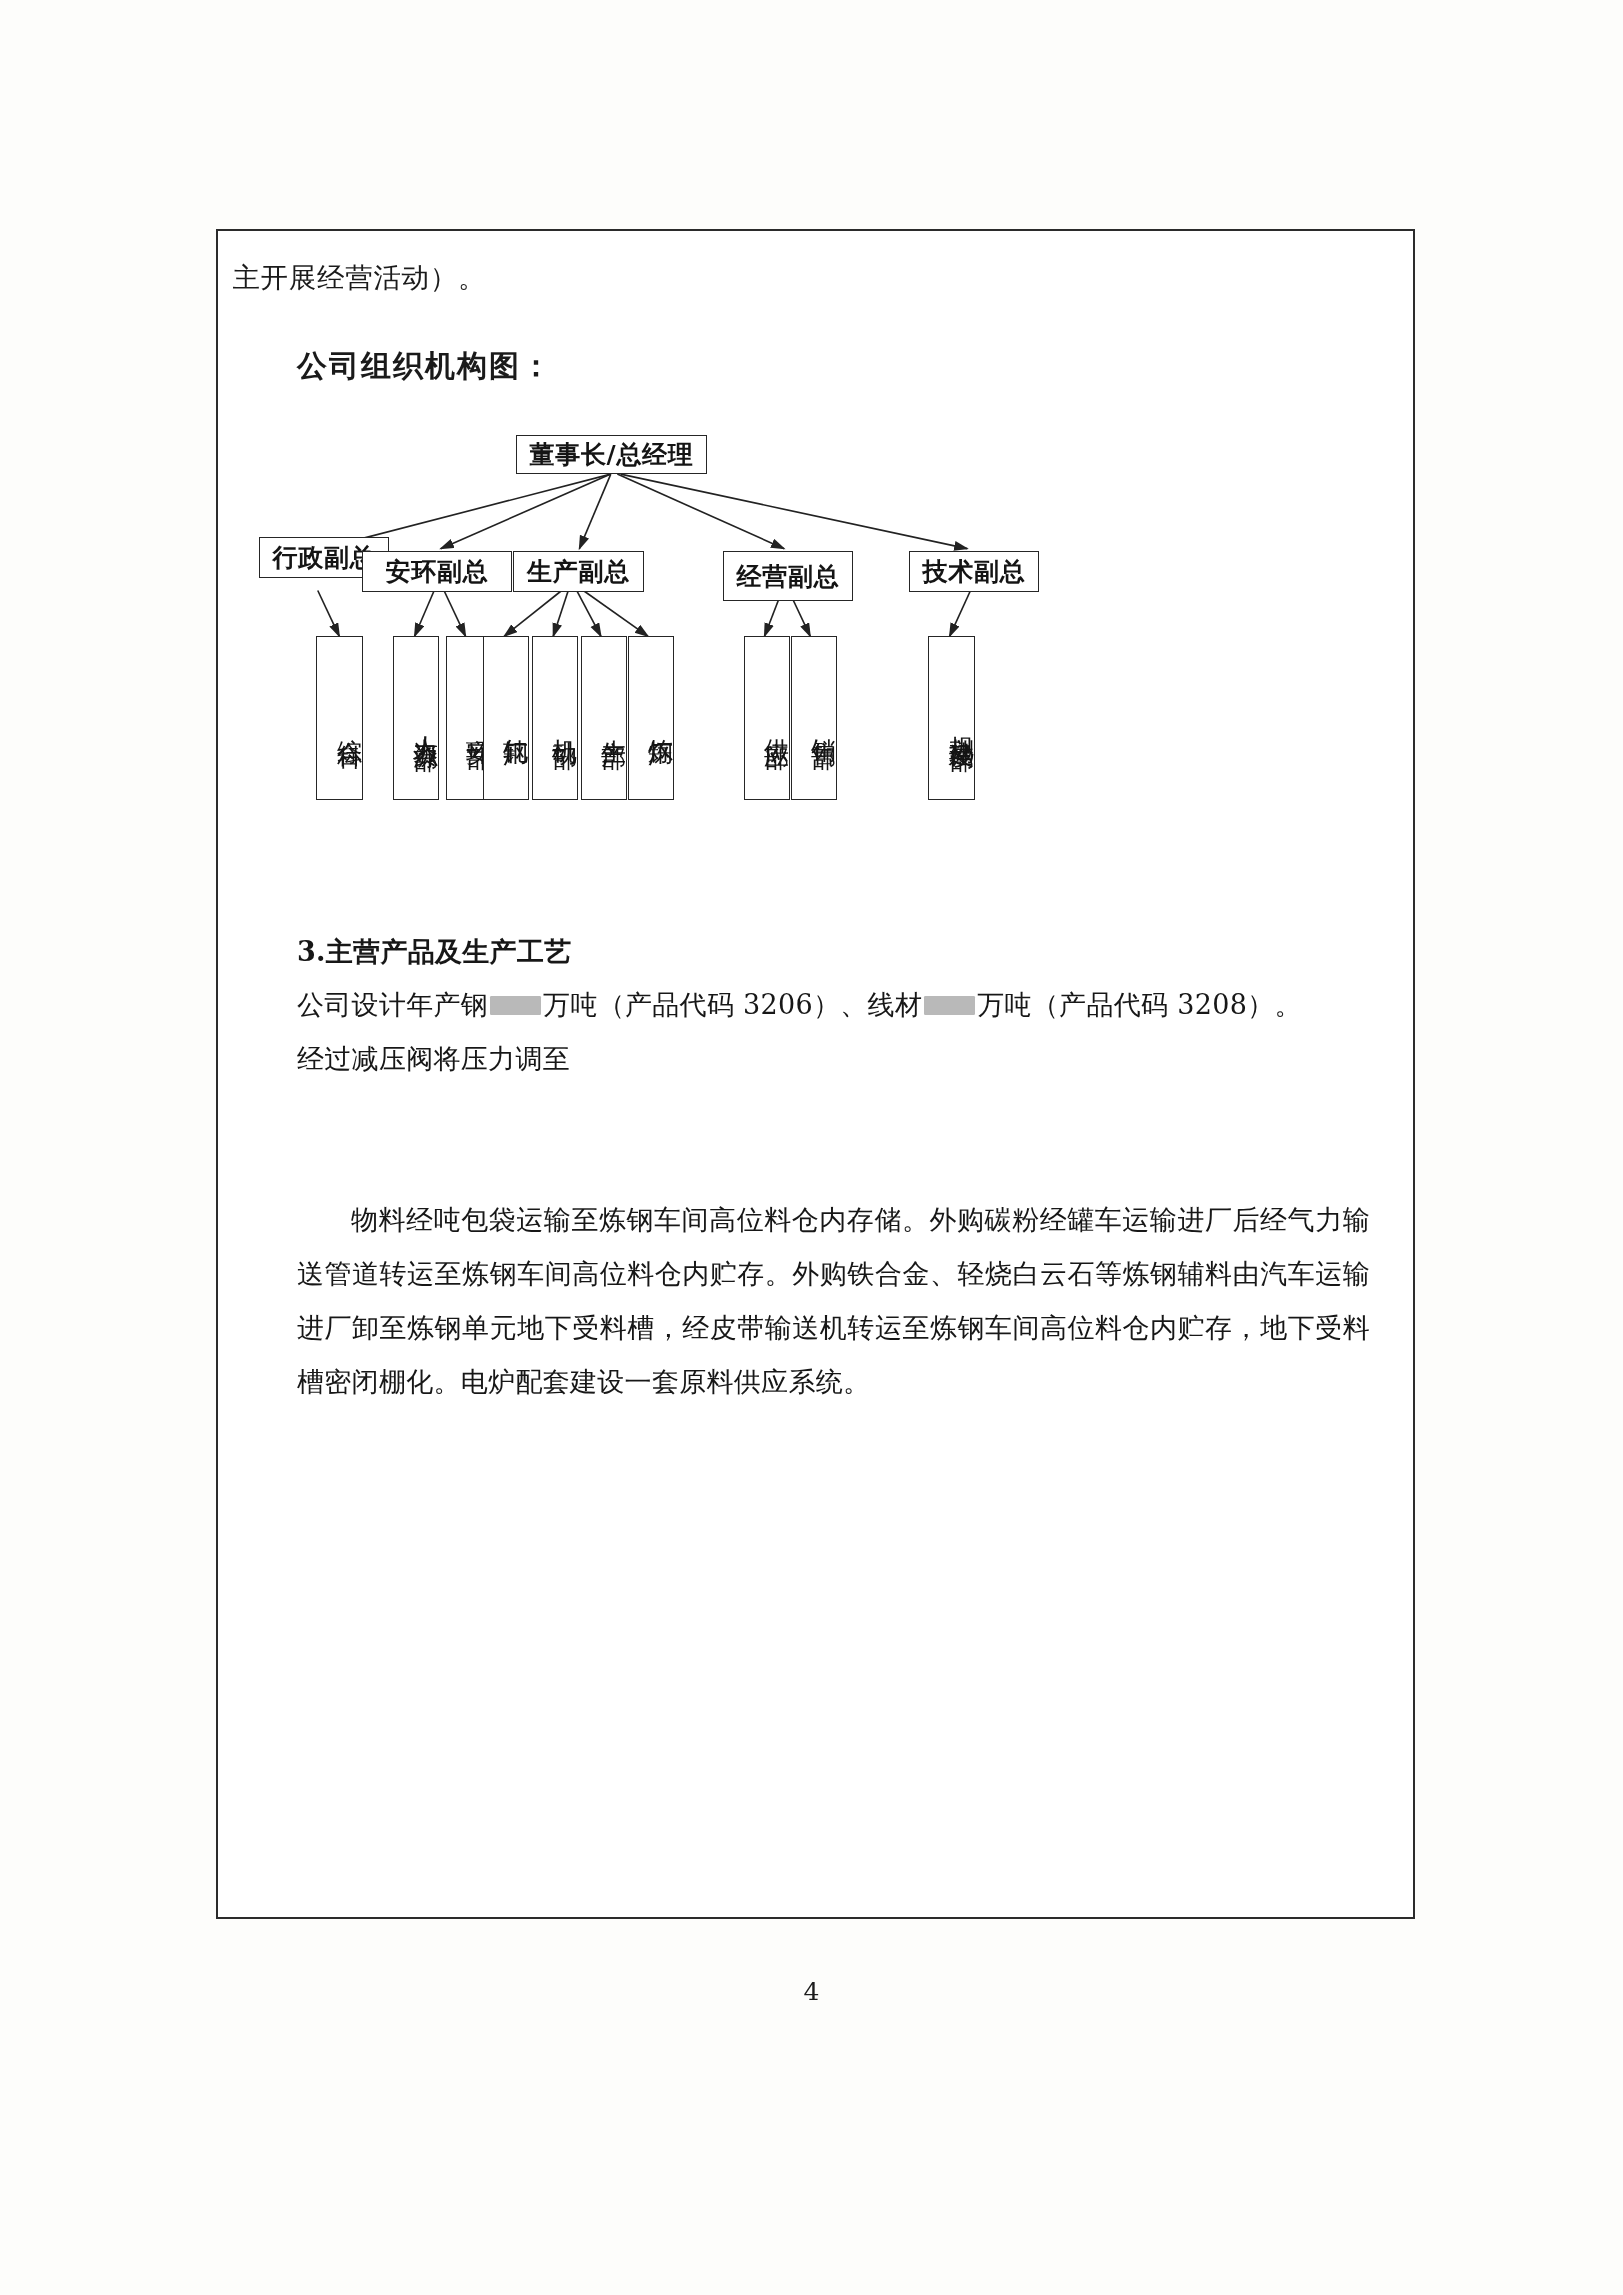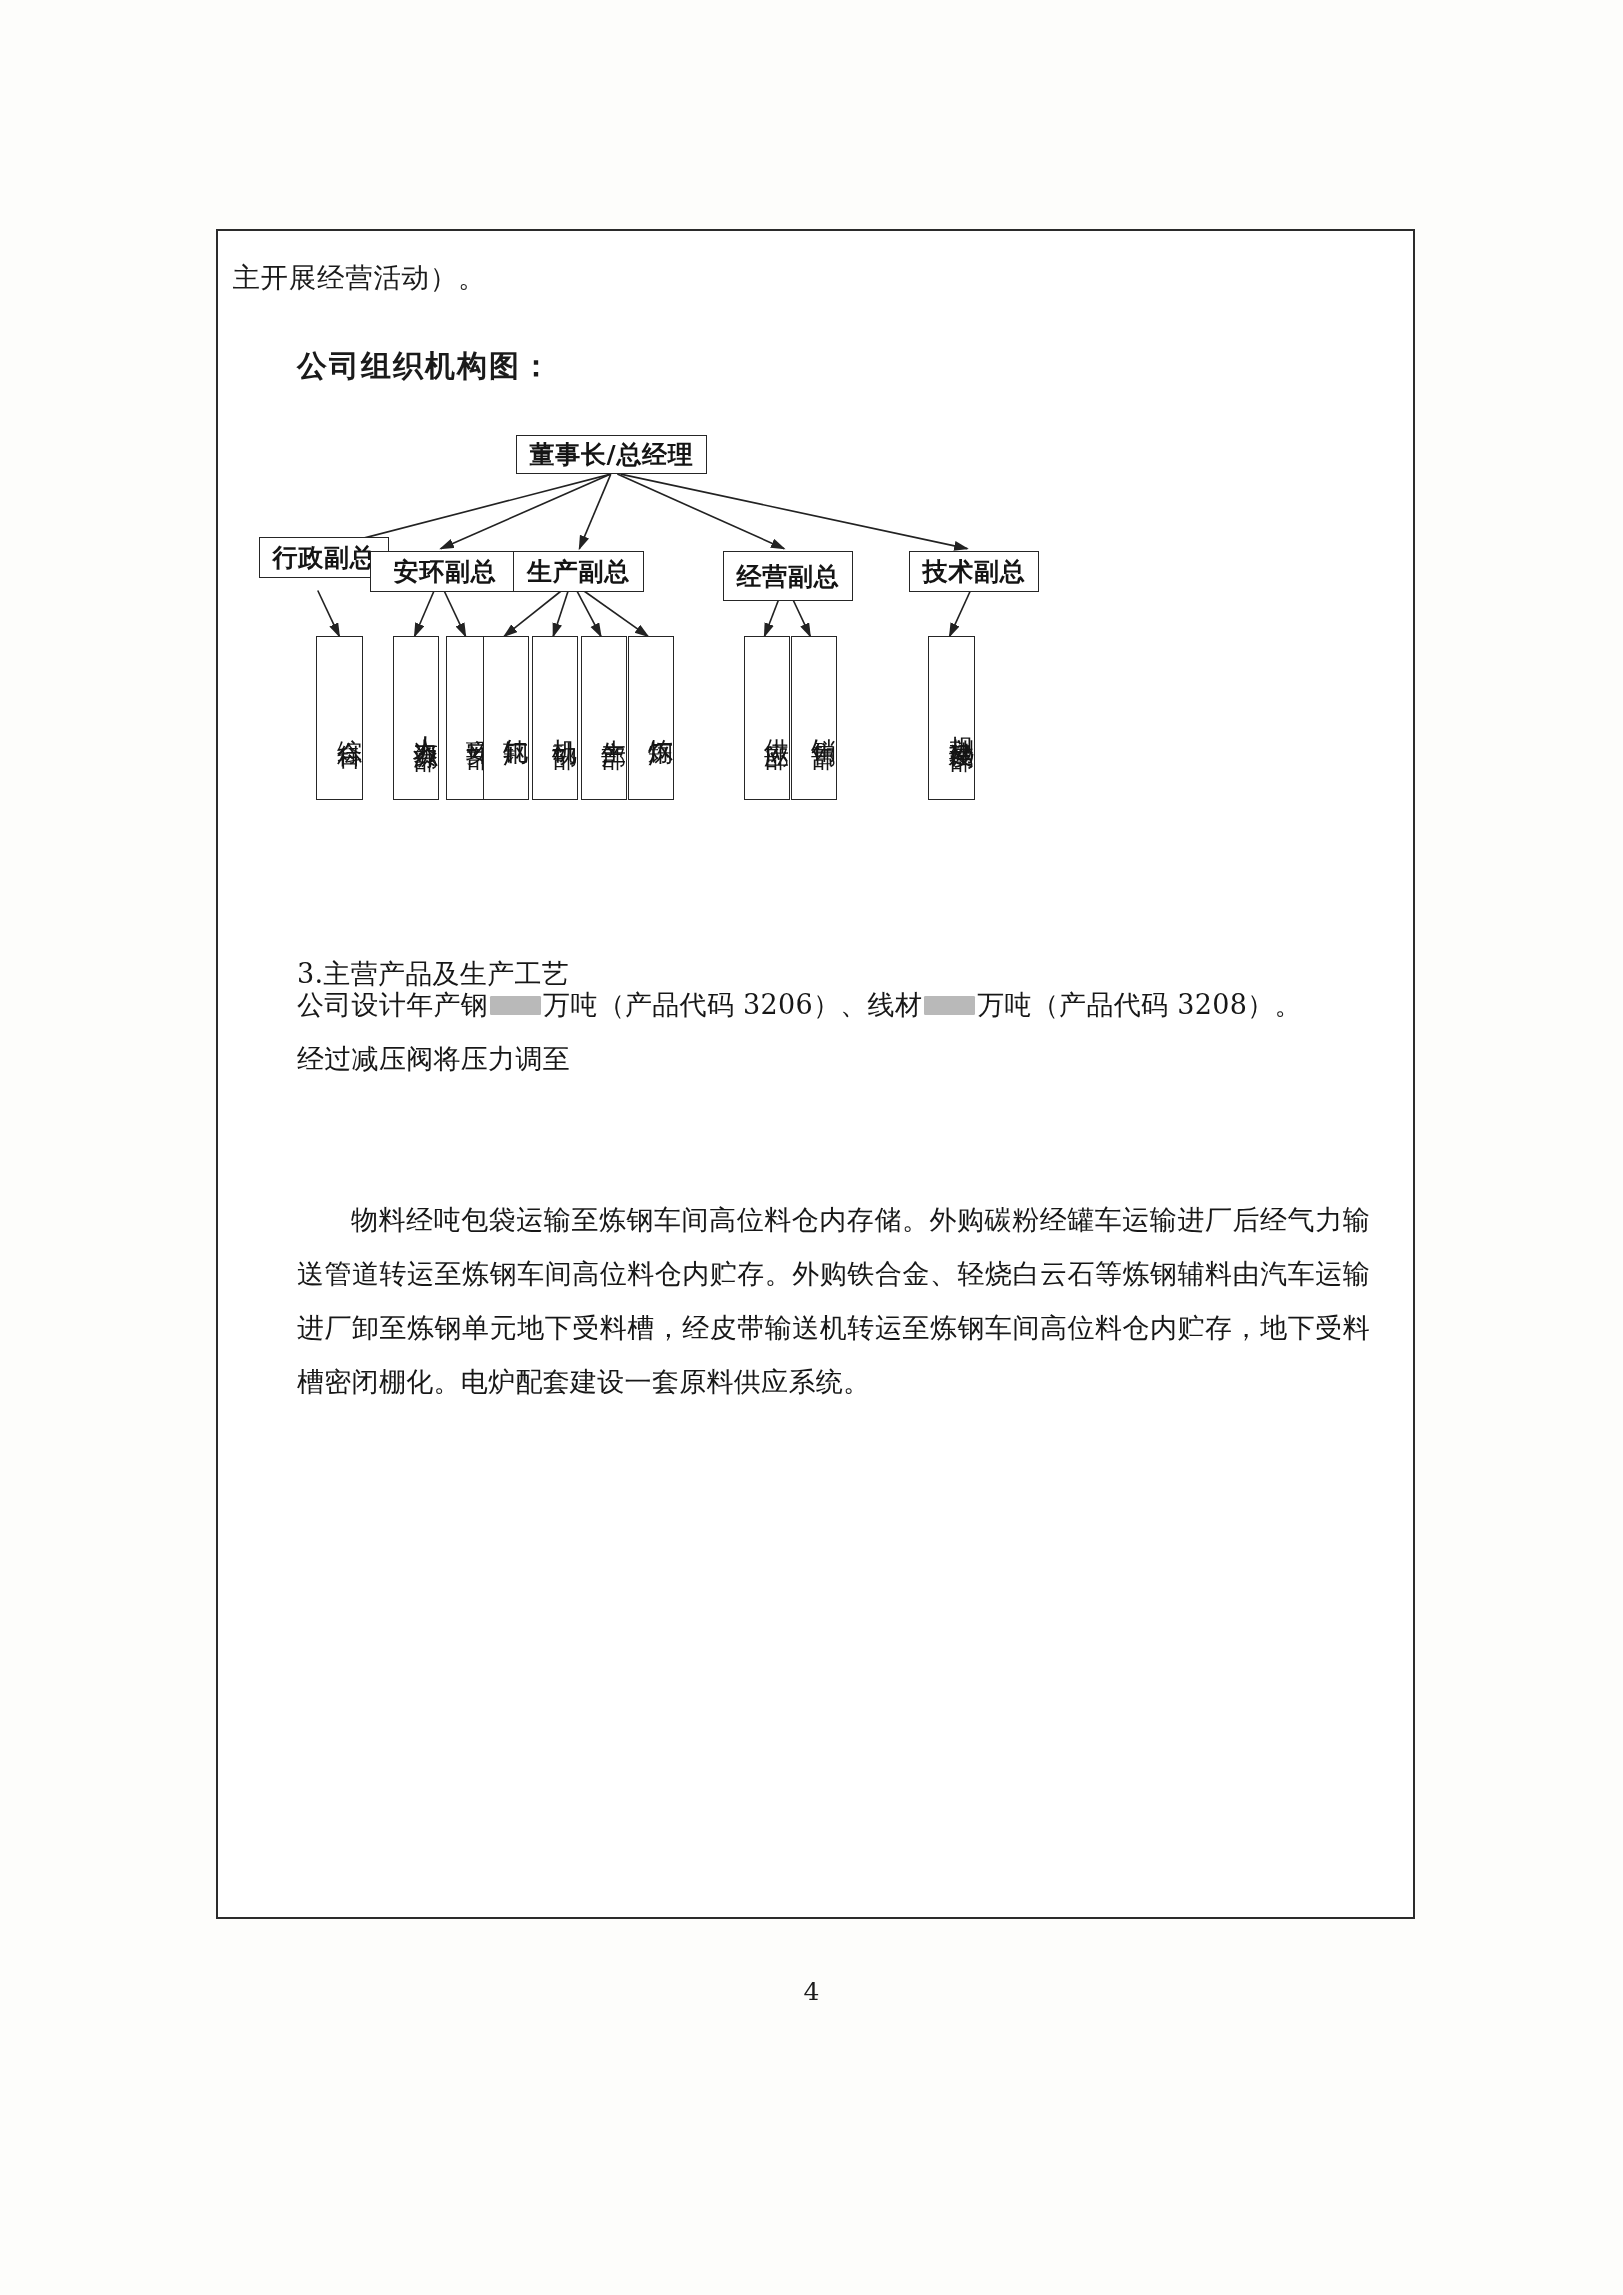--- a/index.html
+++ b/index.html
@@ -191,21 +191,21 @@
           <line x1="1150" y1="250" x2="1118" y2="320" stroke="#222" stroke-width="2.5" marker-end="url(#arrow)"></line>
         </svg>
 
         <div class="node bold" style="left:298px; top:7.9px; width:191px; height:39px;">
           <span>董事长/总经理</span>
         </div>
 
         <div class="node bold" style="left:41px; top:110px; width:130px; height:41px;">
           <span>行政副总</span>
         </div>
-        <div class="node bold" style="left:152px; top:124px; width:150px; height:41px;">
+        <div class="node bold" style="left:144px; top:124px; width:150px; height:41px;">
           <span>安环副总</span>
         </div>
         <div class="node bold" style="left:295px; top:124px; width:131px; height:41px;">
           <span>生产副总</span>
         </div>
         <div class="node bold" style="left:505px; top:124px; width:130px; height:50px;">
           <span>经营副总</span>
         </div>
         <div class="node bold" style="left:691px; top:124px; width:130px; height:41px;">
           <span>技术副总</span>
@@ -236,21 +236,21 @@
           <span>供应部</span>
         </div>
         <div class="node vert" style="left:573px; top:209px; width:46px; height:164px;">
           <span>销售部</span>
         </div>
         <div class="node vert" style="left:710px; top:209px; width:47px; height:164px;">
           <span>规划建设部</span>
         </div>
       </div>
 
-      <div class="body-block" style="top:716px;">
+      <div class="body-block" style="top:694px;font-weight:bold;">
         <span>3.主营产品及生产工艺</span>
       </div>
 
       <div class="body-block" style="top:747px;">
         <span>公司设计年产钢</span><span class="redact"></span><span>万吨（产品代码 3206）、线材</span><span class="redact"></span><span>万吨（产品代码 3208）。</span>
       </div>
 
       <div class="body-block" style="top:801px;">
         <span>经过减压阀将压力调至</span>
       </div>

